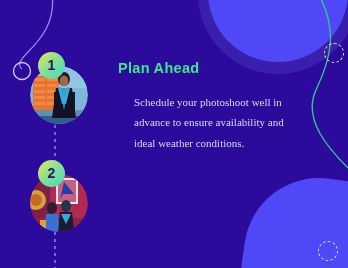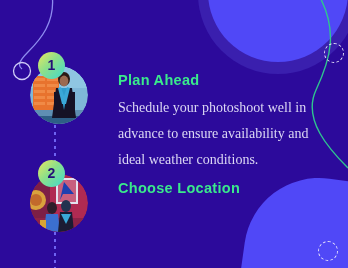--- a/index.html
+++ b/index.html
@@ -111,29 +111,29 @@
     position: absolute;
     left: 118px;
     top: 4px;
     width: 205px;
   }
   .step-title {
     color: #3ae98c;
     font-size: 14.5px;
     font-weight: bold;
     letter-spacing: 0.3px;
-    margin: 16px 0 7px 0;
+    margin: 4px 0 7px 0;
     white-space: nowrap;
   }
   .step-body {
     color: #dcd8f4;
     font-family: "Liberation Serif", serif;
-    font-size: 14px;
+    font-size: 11px;
     line-height: 1.85;
-    margin: 0;
+    margin: 16px;
   }
 </style>
 </head>
 <body>
 
 <div id="slide">
 
   <div class="deco circle-top-ring"></div>
   <div class="deco circle-top-fill"></div>
   <div class="deco corner-bottom-right"></div>
@@ -214,17 +214,16 @@
           <path d="M16 40 L28 40 L30 58 L14 58 Z" fill="#3b6fd0"></path>
           <ellipse cx="36" cy="32" rx="5" ry="6" fill="#22324f"></ellipse>
           <path d="M30 38 L42 38 L44 58 L28 58 Z" fill="#1b1b33"></path>
           <path d="M31 40 L36 50 L41 40 Z" fill="#3aa8d8"></path>
           <rect x="10" y="46" width="6" height="12" fill="#d7a534"></rect>
         </g>
       </svg>
     </div>
     <div class="badge">2</div>
     <div class="content">
-      <p class="step-title">Choose Location</p>
     </div>
   </div>
 
 </div>
 
 </body></html>

